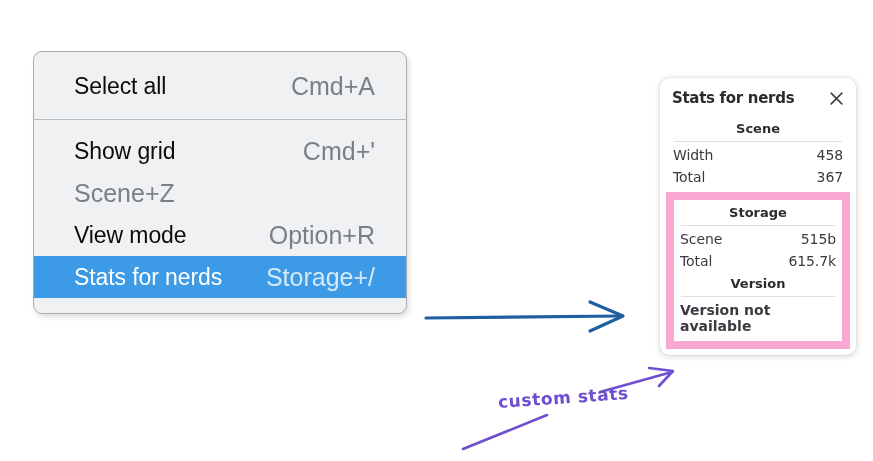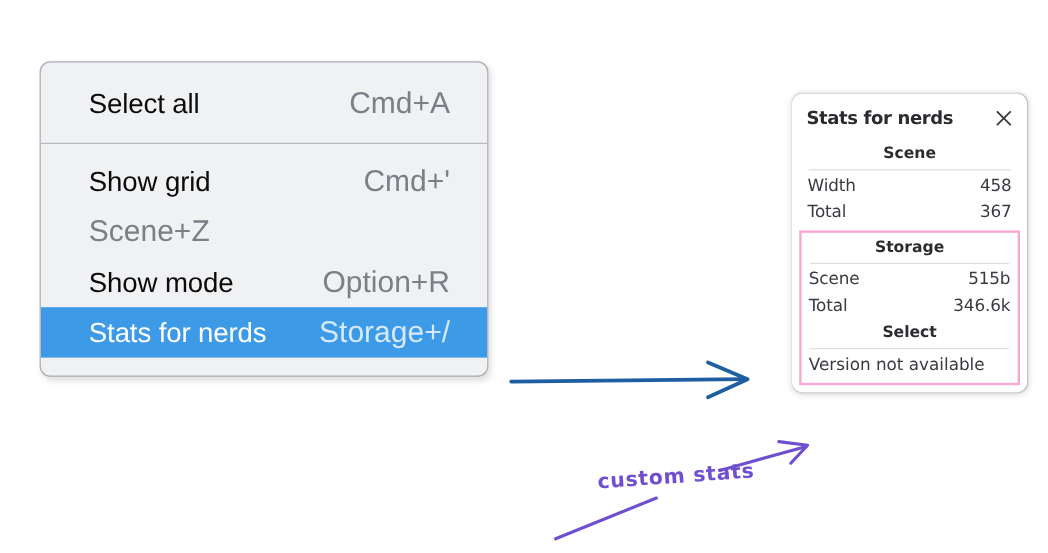--- a/index.html
+++ b/index.html
@@ -119,28 +119,29 @@
     display: flex;
     justify-content: space-between;
     align-items: baseline;
     font-size: 14px;
     color: #3a3a40;
     padding: 3px 1px;
   }
   .stat-row .k { letter-spacing: -0.1px; }
   .stat-row .v { letter-spacing: -0.1px; }
   .purple-box {
-    border: 2px solid #f9a8d4;
+    border: 8px solid #f9a8d4;
     margin: 4px -6px -6px -6px;
     padding: 1px 5px 4px 5px;
   }
   .single-row {
     font-size: 14px;
     color: #3a3a40;
     padding: 3px 1px;
+    font-weight: bold;
   }
 
   .annot-text {
     position: absolute;
     left: 498px;
     top: 392px;
     font-family: "DejaVu Sans", sans-serif;
     font-size: 17px;
     font-weight: bold;
     color: #6f4fd0;
@@ -166,21 +167,21 @@
 
     <div class="menu-section">
       <div class="menu-row">
         <span class="label">Show grid</span>
         <span class="shortcut">Cmd+'</span>
       </div>
       <div class="menu-row">
         <span class="shortcut">Scene+Z</span>
       </div>
       <div class="menu-row">
-        <span class="label">Show mode</span>
+        <span class="label">View mode</span>
         <span class="shortcut">Option+R</span>
       </div>
       <div class="menu-row highlighted">
         <span class="label">Stats for nerds</span>
         <span class="shortcut">Storage+/</span>
       </div>
     </div>
 
   </div>
 
@@ -229,24 +230,24 @@
 
       <div class="section-title">Storage</div>
       <div class="divider"></div>
 
       <div class="stat-row">
         <span class="k">Scene</span>
         <span class="v">515b</span>
       </div>
       <div class="stat-row">
         <span class="k">Total</span>
-        <span class="v">346.6k</span>
-      </div>
-
-      <div class="section-title">Select</div>
+        <span class="v">615.7k</span>
+      </div>
+
+      <div class="section-title">Version</div>
       <div class="divider"></div>
 
       <div class="single-row">Version not available</div>
 
     </div>
 
   </div>
 
 </div>
 

